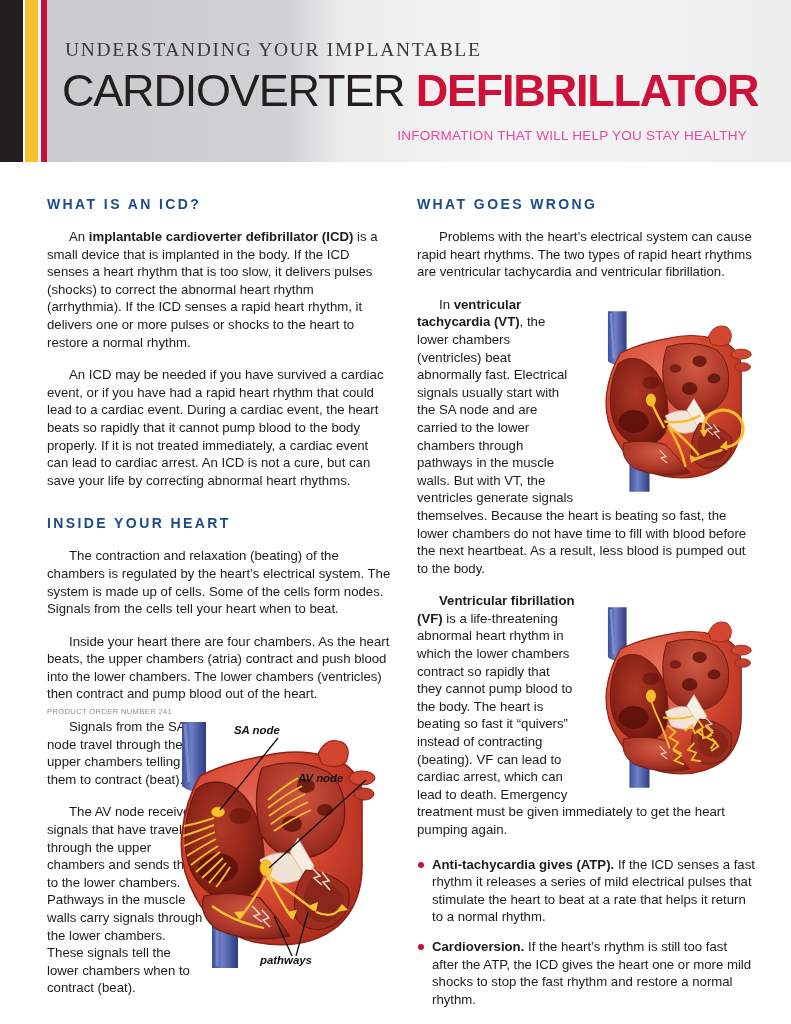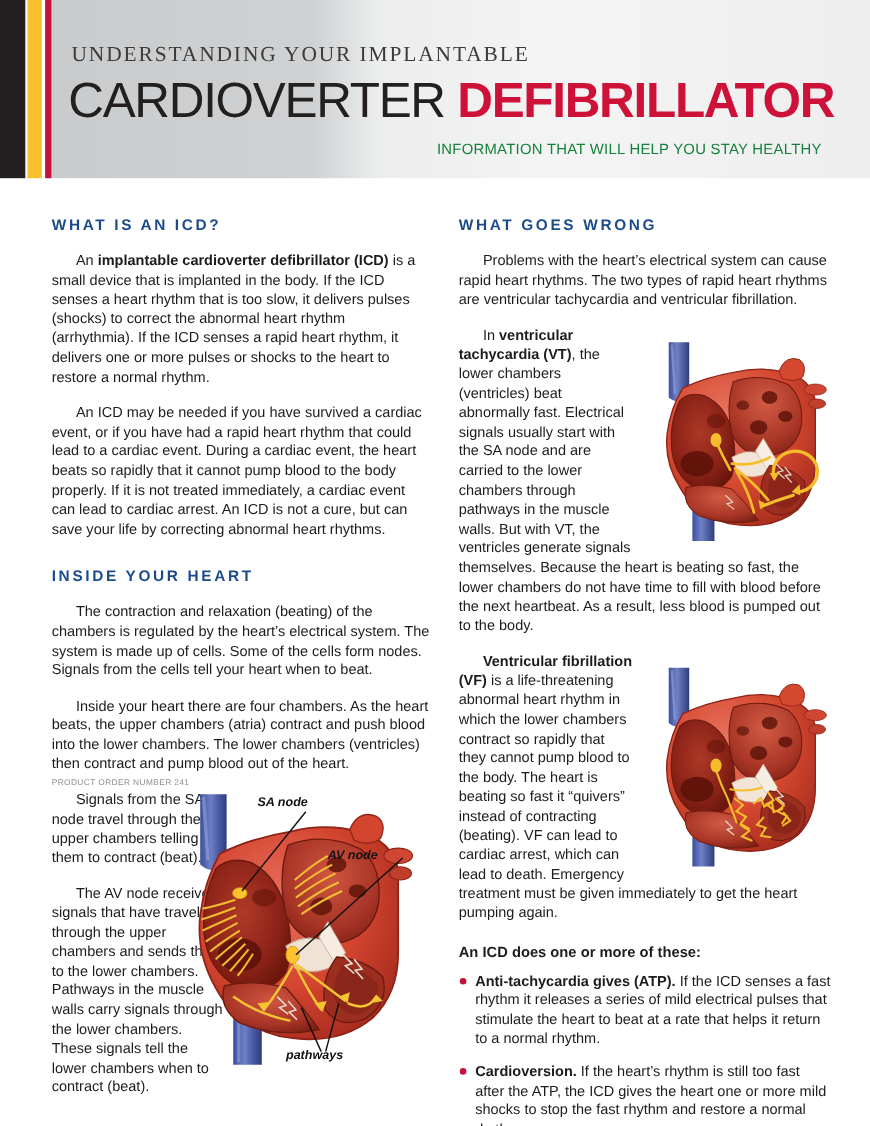--- a/index.html
+++ b/index.html
@@ -58,21 +58,21 @@
     font-weight: bold;
     letter-spacing: -1.2px;
     white-space: nowrap;
     line-height: 1;
   }
   .maintitle .word1 { color: #231f20; font-weight: 400; }
   .maintitle .word2 { color: #ce1139; font-weight: 800; }
   .subtitle {
     position: absolute; right: 44px; top: 128px;
     font-size: 13.5px;
-    color: #15803d;
+    color: #ec4899;
     letter-spacing: 0.25px;
     white-space: nowrap;
   }
 
   
   .content {
     position: absolute;
     left: 0; top: 196px;
     width: 791px;
   }
@@ -465,21 +465,20 @@
             <path d="M178 190 l8 10 l-9 6"></path>
             <path d="M158 164 l7 10 l-9 5 l10 8"></path>
           </g>
         </svg>
       </div>
 
       <p class="body"><b>Ventricular fibrillation (VF)</b><span> is a life-threatening abnormal heart rhythm in which the lower chambers contract so rapidly that they cannot pump blood to the body. The heart is beating so fast it “quivers” instead of contracting (beating). VF can lead to cardiac arrest, which can lead to death. Emergency treatment must be given immediately to get the heart pumping again.</span></p>
 
       <div style="clear:both;"></div>
 
-      <p class="lead">An ICD does one or more of these:</p>
 
       <ul class="icd-list">
         <li><b>Anti-tachycardia gives (ATP).</b><span>  If the ICD senses a fast rhythm it releases a series of mild electrical pulses that stimulate the heart to beat at a rate that helps it return to a normal rhythm.</span></li>
         <li><b>Cardioversion.</b><span> If the heart’s rhythm is still too fast after the ATP, the ICD gives the heart one or more mild shocks to stop the fast rhythm and restore a normal rhythm.</span></li>
       </ul>
     </div>
   </div>
 
   <div class="footer">
     <div class="left">PRODUCT ORDER NUMBER 241</div>

